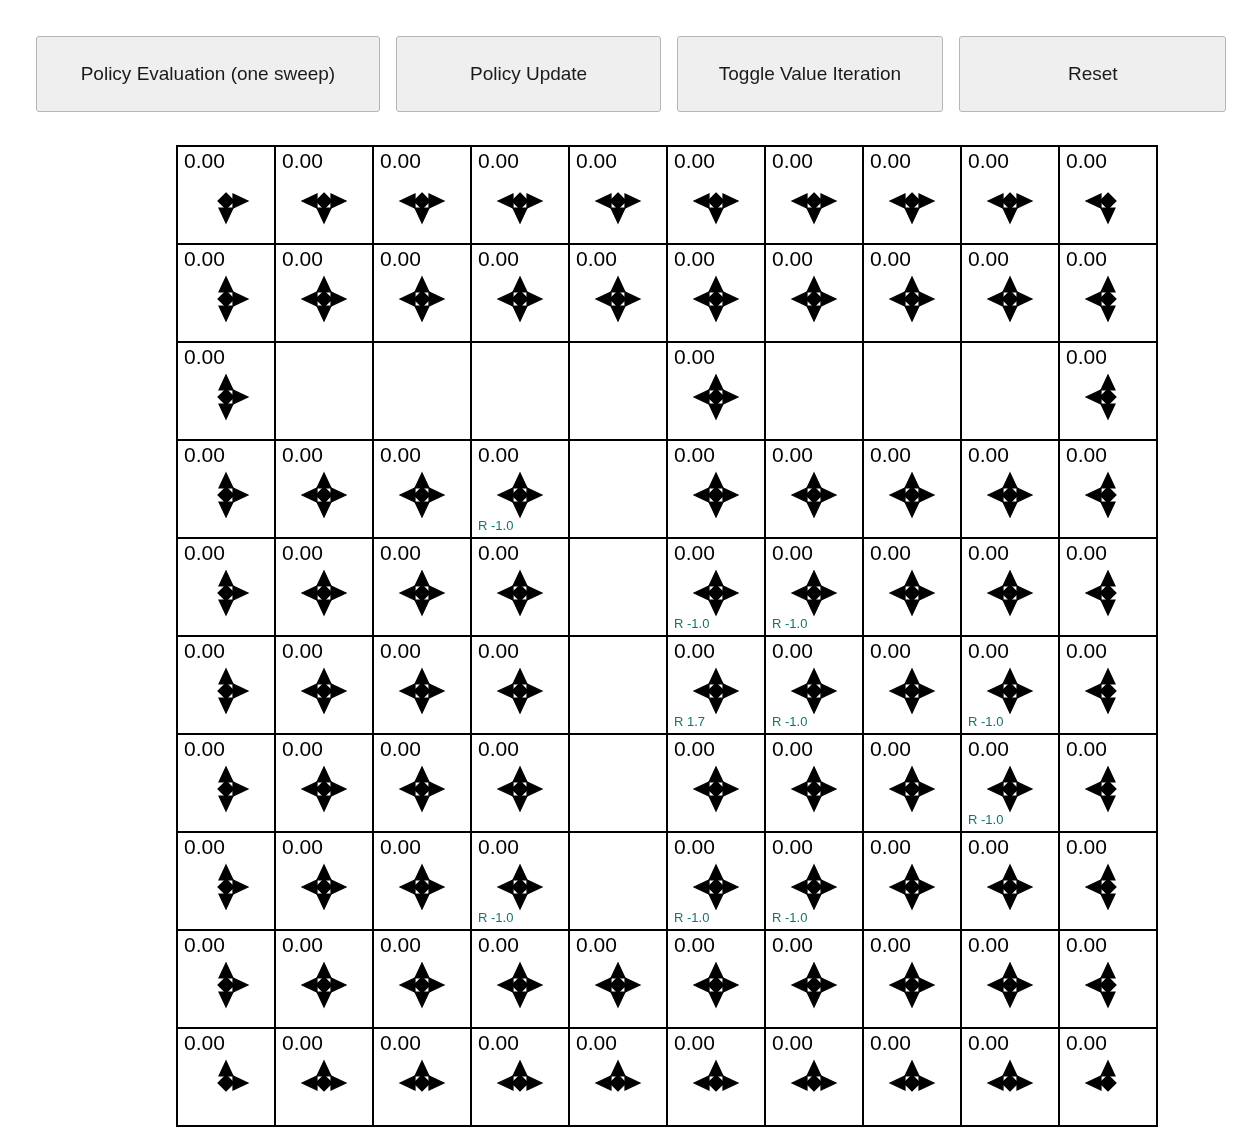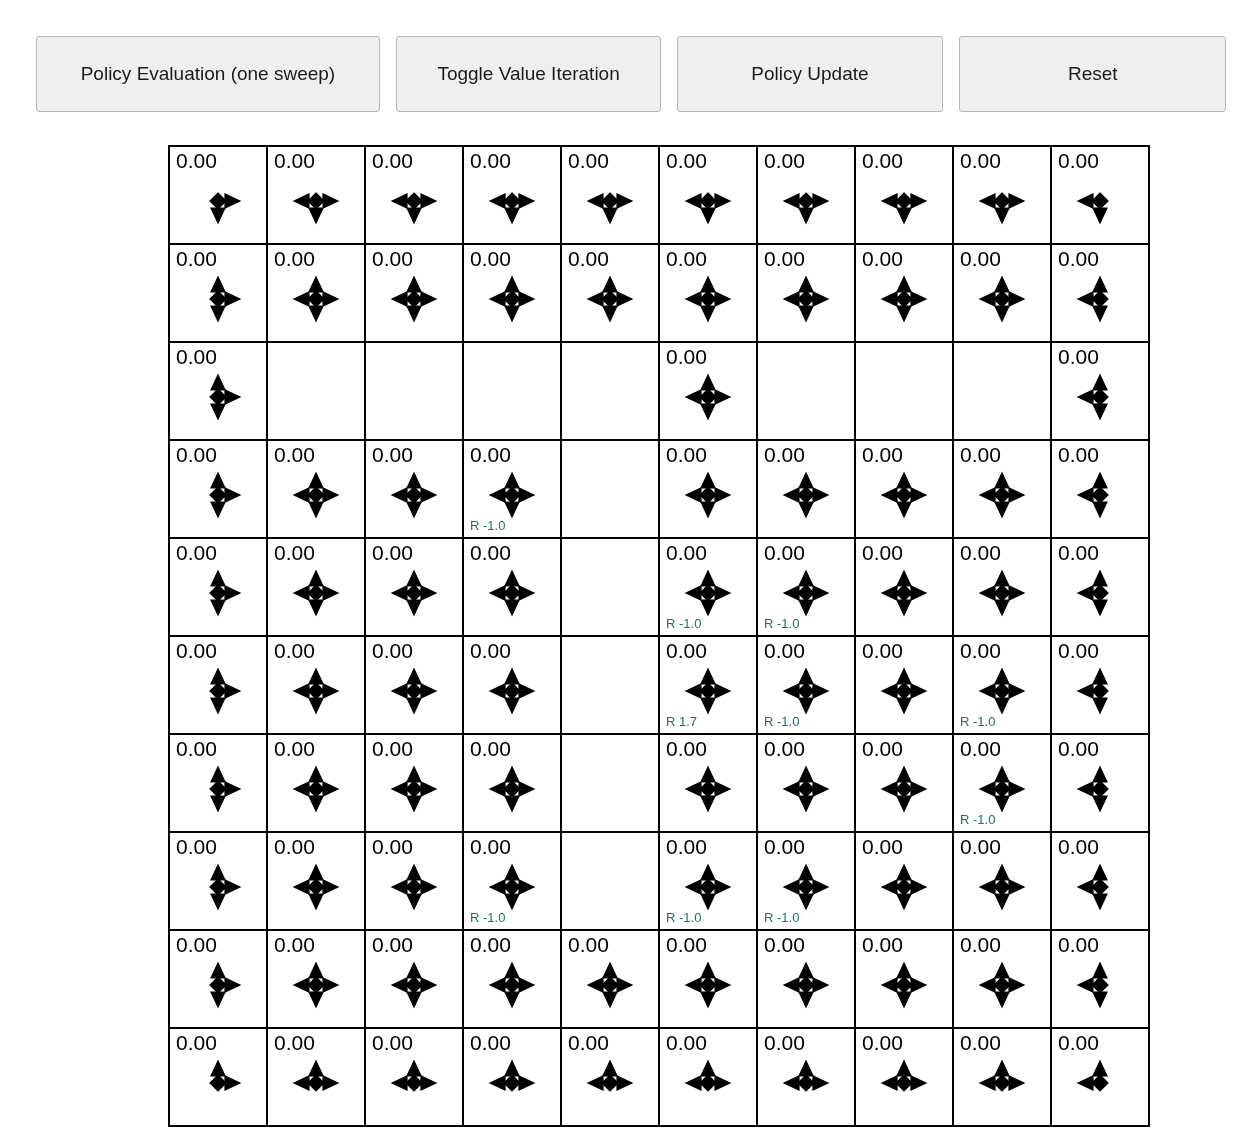--- a/index.html
+++ b/index.html
@@ -40,21 +40,21 @@
     user-select: none;
   }
   .tool-btn:nth-child(1) { width: 350px; }
   .tool-btn:nth-child(2) { width: 270px; }
   .tool-btn:nth-child(3) { width: 270px; }
   .tool-btn:nth-child(4) { width: 272px; padding-left: 11px; }
 
   
   #grid-wrap {
     position: absolute;
-    left: 152px;
+    left: 160px;
     top: 145px;
     padding-left: 16px;
   }
   table#grid {
     border-collapse: collapse;
     table-layout: fixed;
   }
   table#grid td {
     width: 96px;
     height: 96px;
@@ -106,22 +106,22 @@
     stroke-width: 1.2;
   }
 </style>
 </head>
 <body>
 
 <div id="app">
 
   <div id="toolbar">
       <div class="tool-btn">Policy Evaluation (one sweep)</div>
+      <div class="tool-btn">Policy Update</div>
       <div class="tool-btn">Toggle Value Iteration</div>
-      <div class="tool-btn">Policy Update</div>
       <div class="tool-btn">Reset</div>
     </div>
 
   <div id="grid-wrap">
     <table id="grid">
       <tbody id="grid-body">
           <tr>
             <td>
               <div class="cell-inner">
                 <div class="cell-value">0.00</div>

